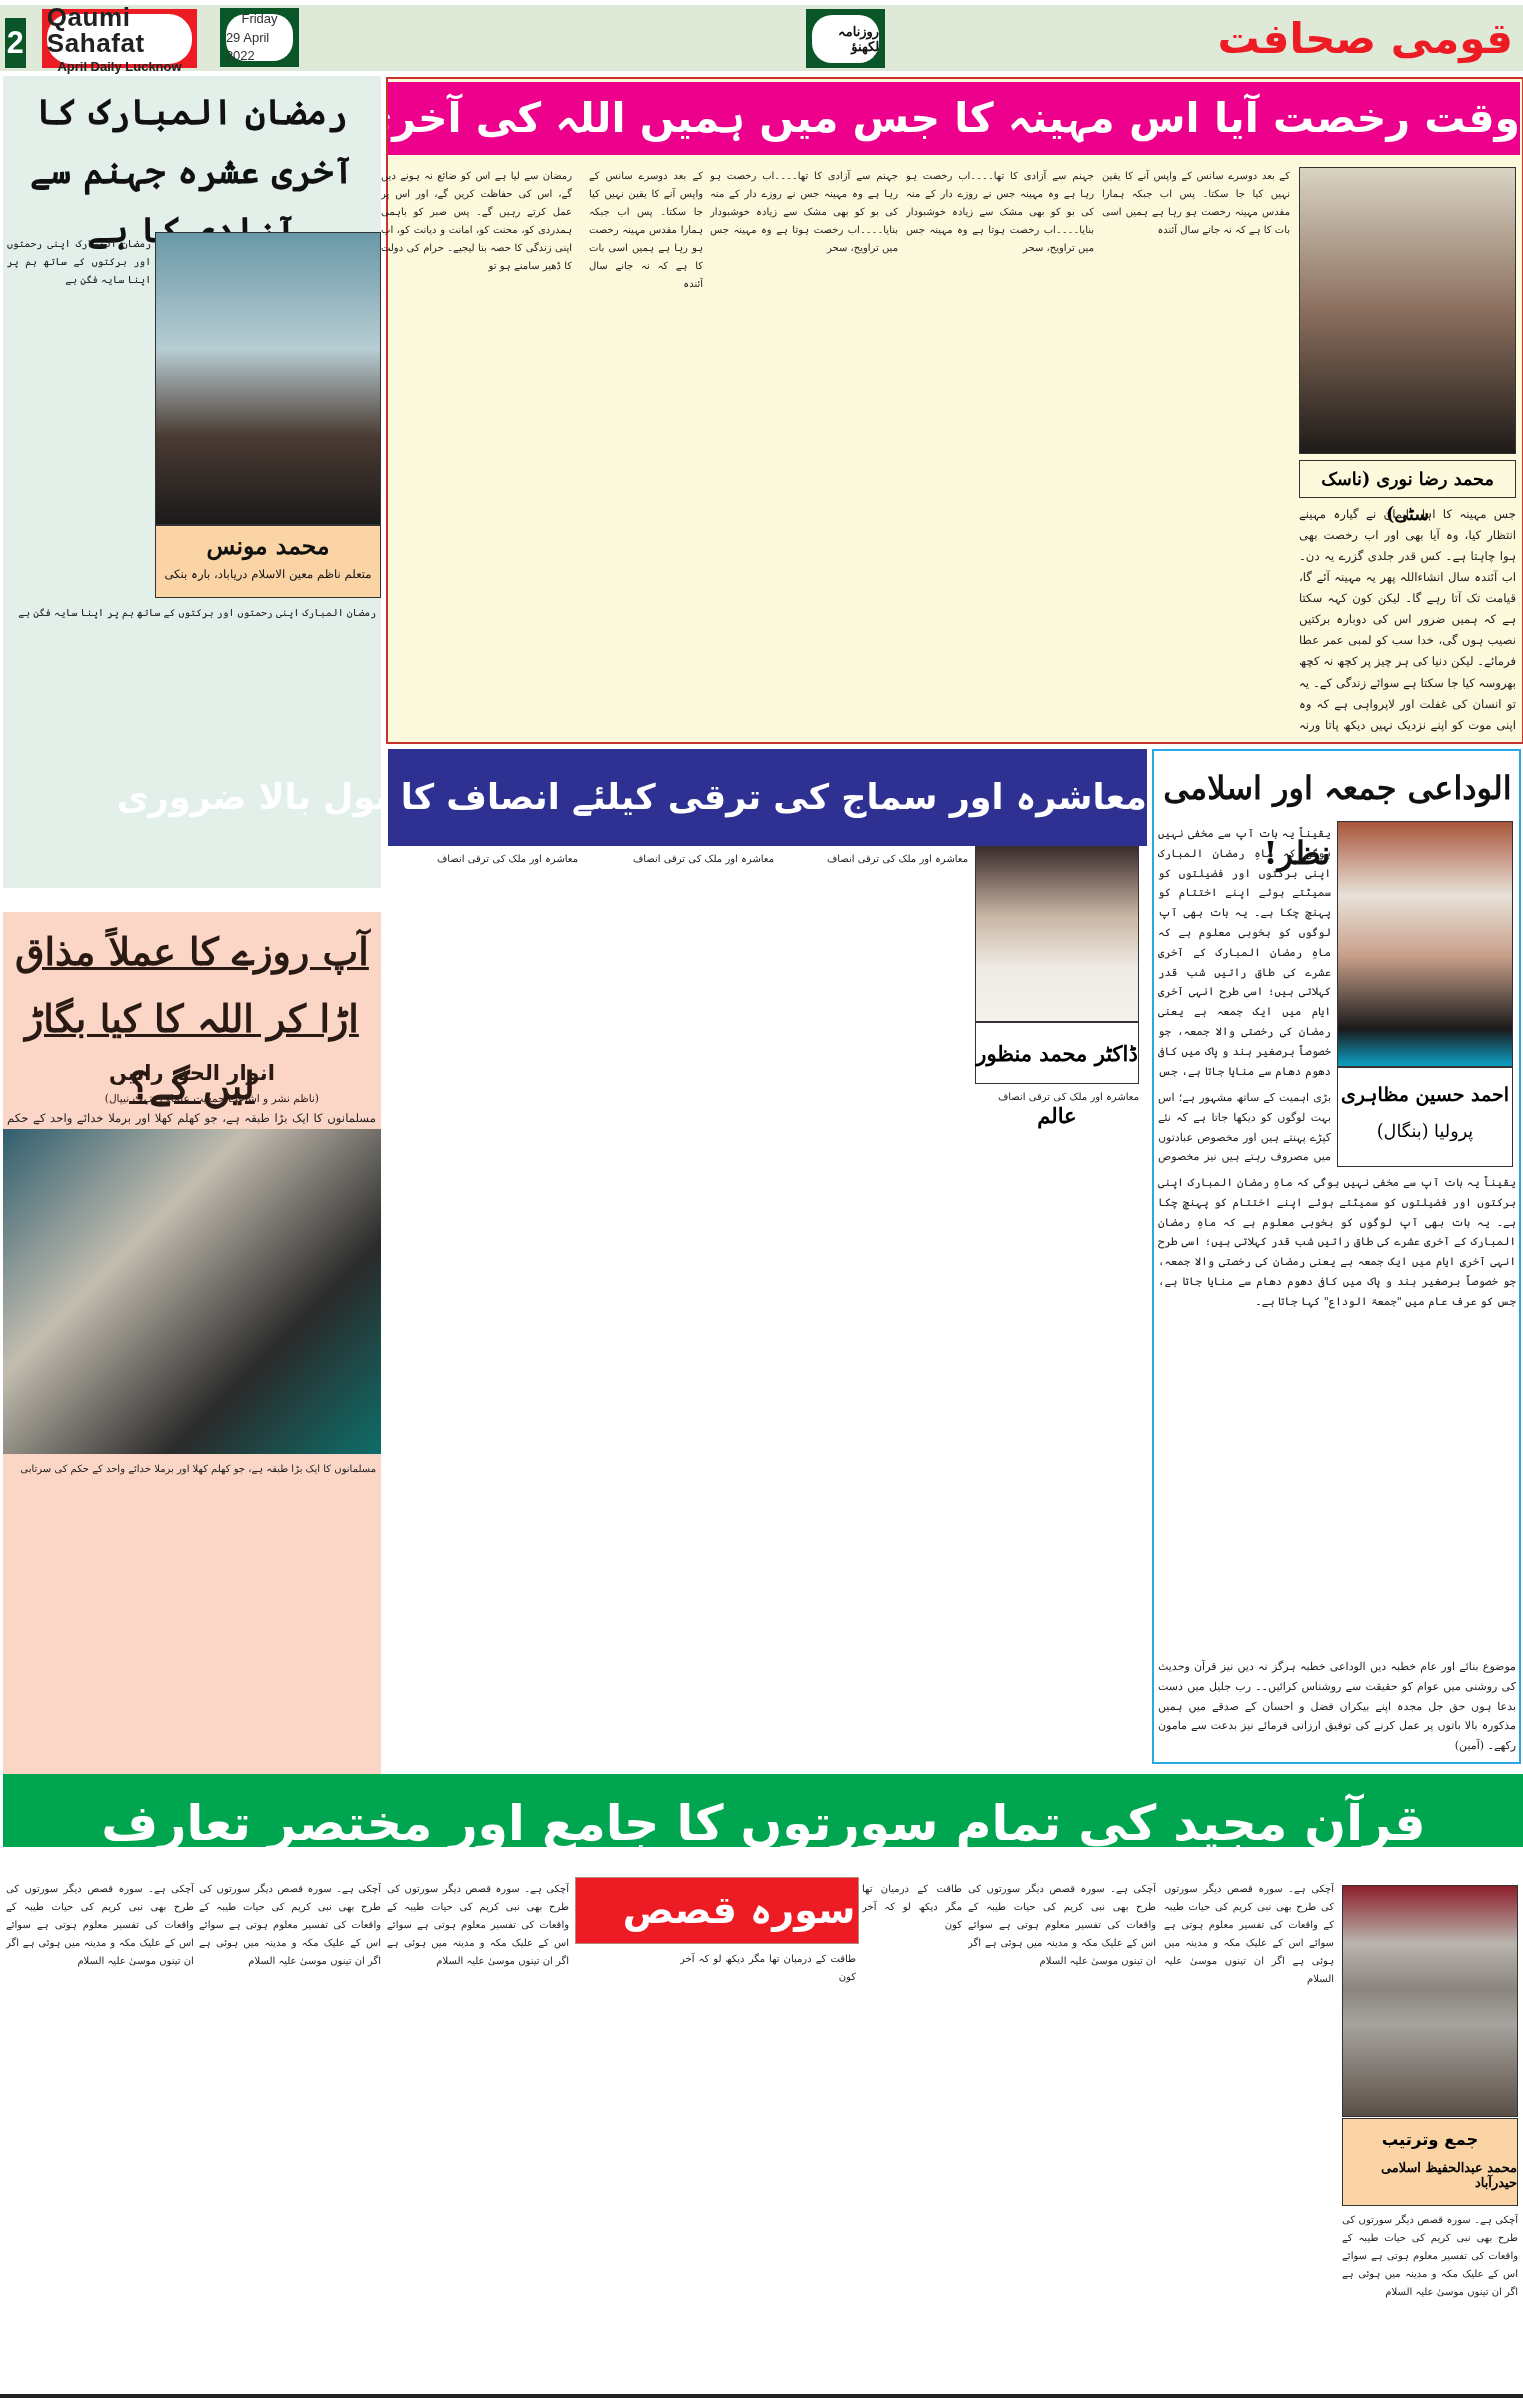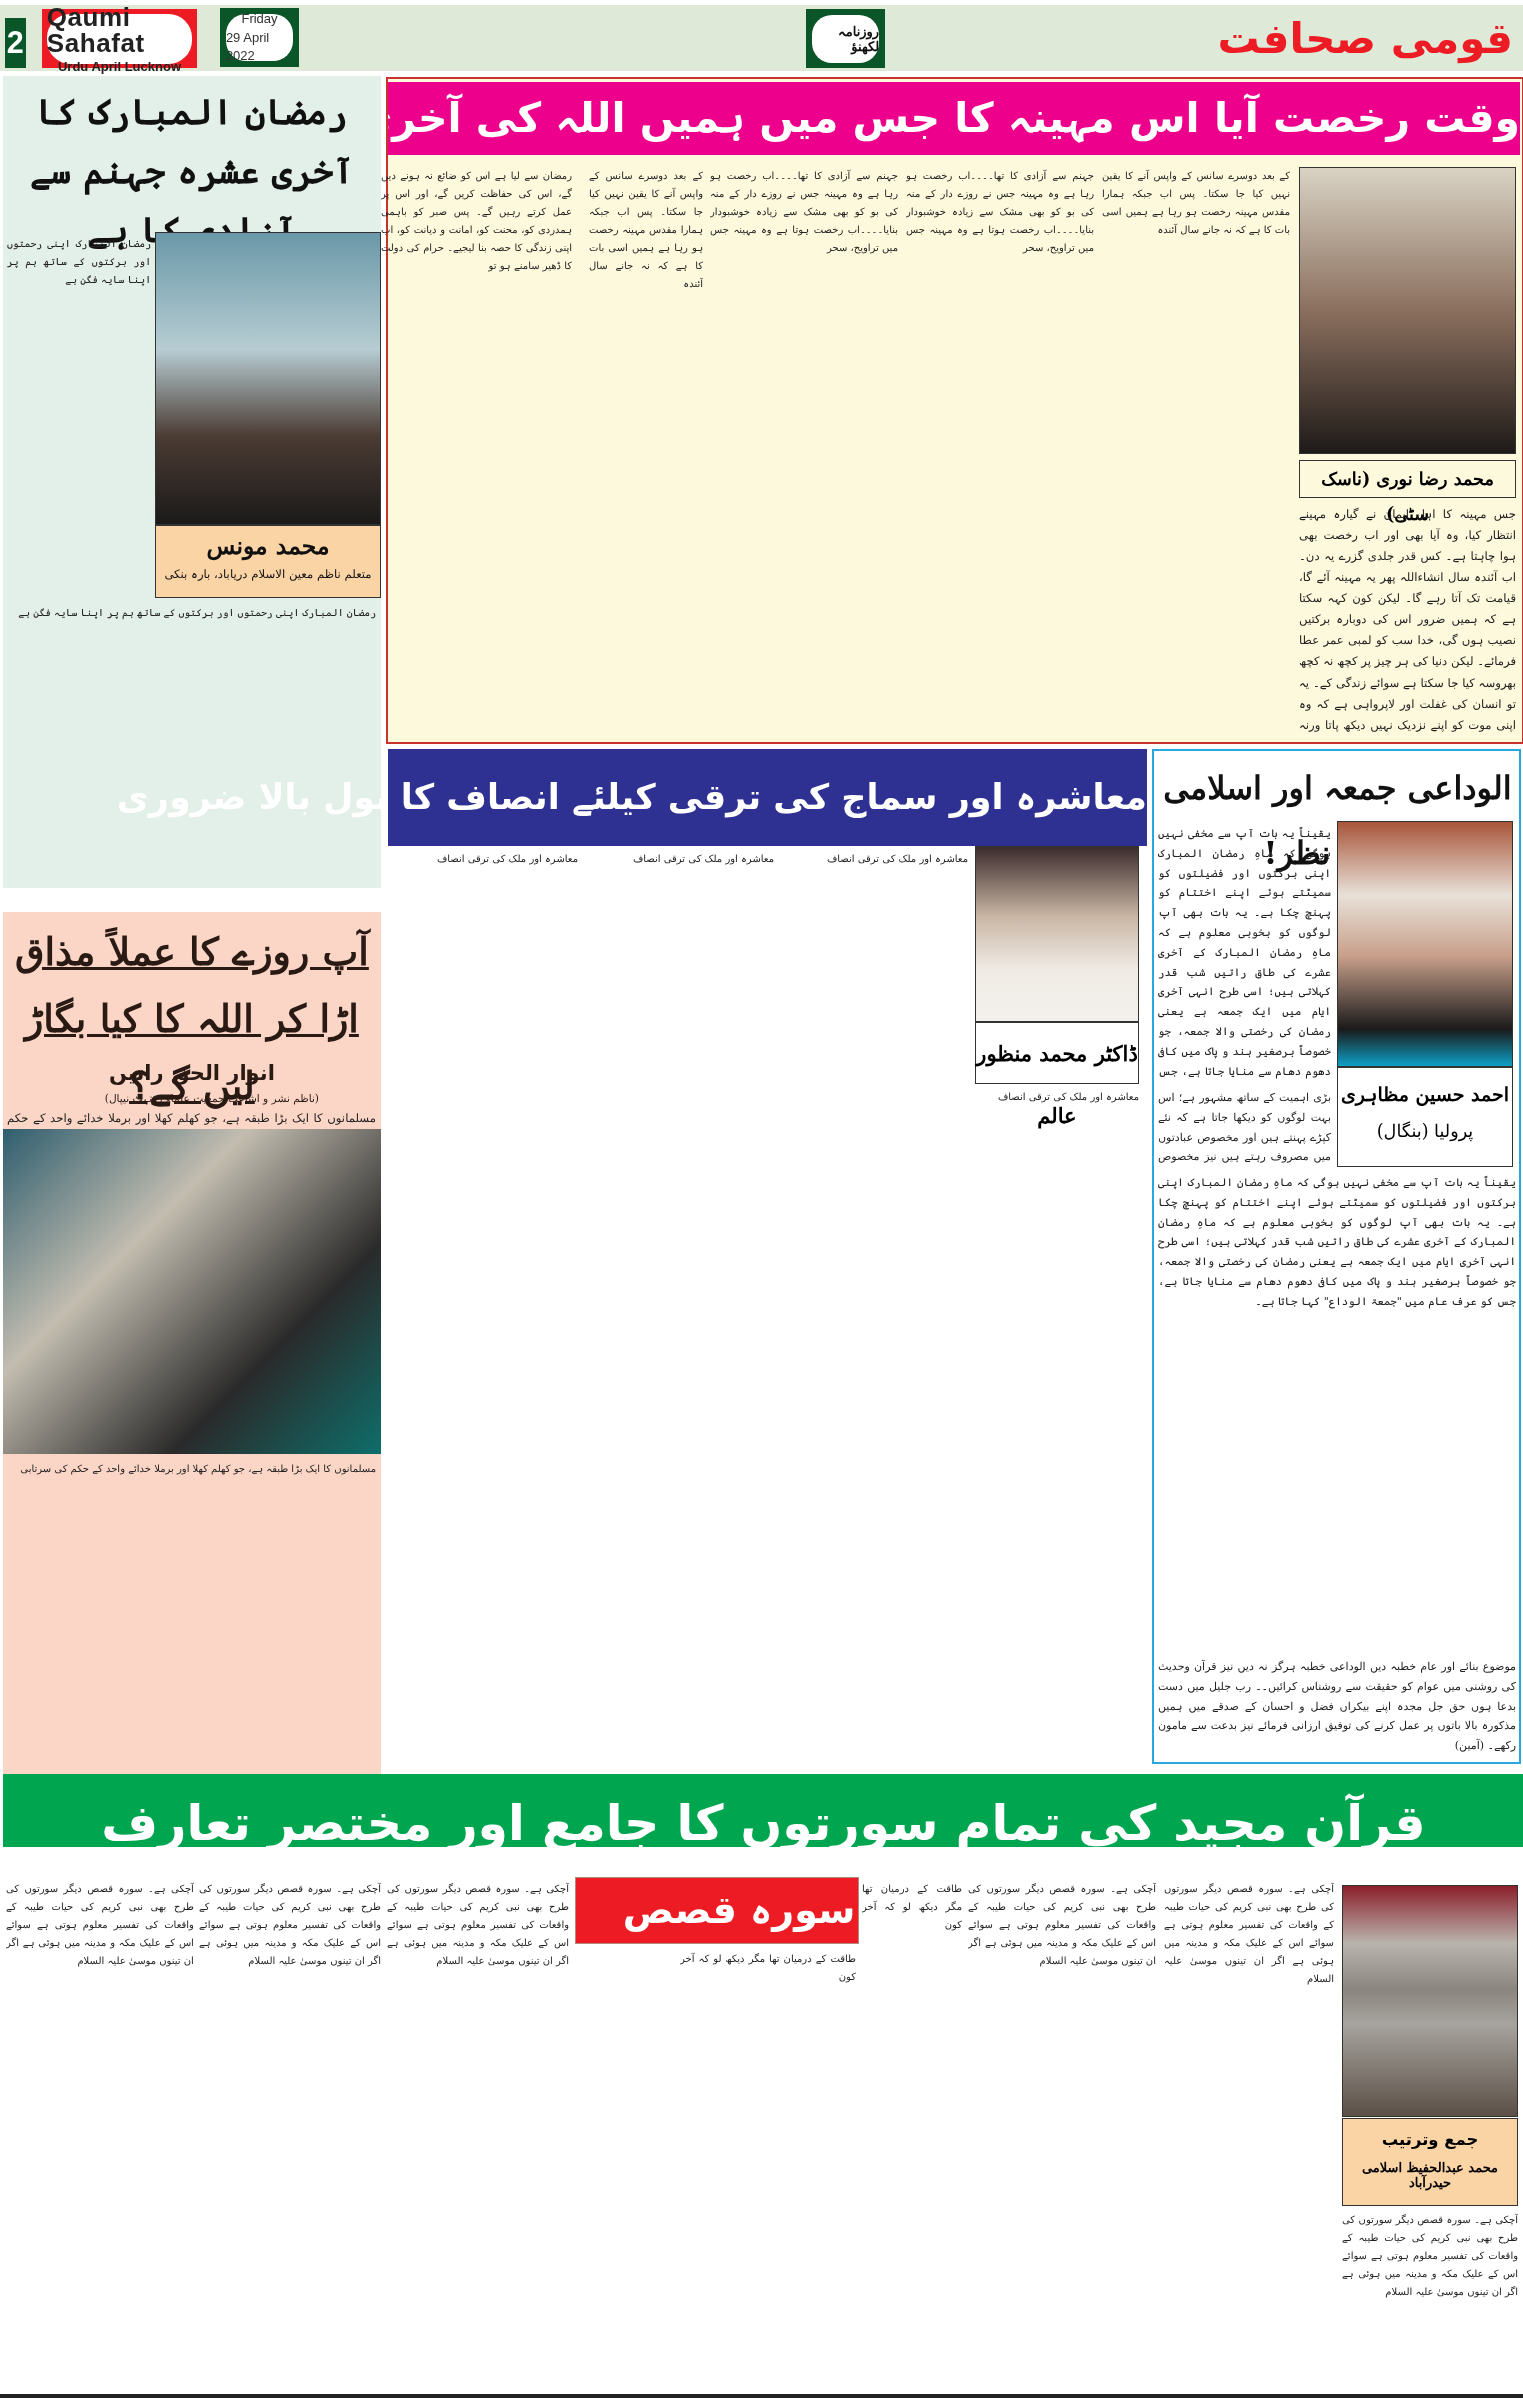--- a/index.html
+++ b/index.html
@@ -51,32 +51,32 @@
   #right-caption { left: 1337px; top: 1067px; width: 176px; height: 100px; border: 1.2px solid #333; text-align:center; direction: rtl; background:#fff; }
   #right-caption .name { font: bold 19px "DejaVu Serif", serif; line-height: 53px; }
   #right-caption .place { font: 17.6px "DejaVu Serif", serif; }
 
   
   #green-banner { left: 2.9px; top: 1774px; width: 1521px; height: 73px; background: #00a550; color: #fff; font: bold 49px "DejaVu Sans", sans-serif; direction: rtl; text-align: center; line-height: 100px; white-space: nowrap; overflow:hidden; }
   #surah-box { left: 575px; top: 1877px; width: 284px; height: 67px; background: #ed1c24; border: 1.8px solid #b48a7c; color:#fff; font: bold 38px "DejaVu Sans", sans-serif; direction: rtl; text-align: center; line-height: 65px; padding-left: 44px; }
   #bottom-photo { left: 1342px; top: 1885px; width: 176px; height: 232px; background: linear-gradient(180deg,#8c1f2a 0%,#b9b5ae 25%,#8a857e 45%,#a7a39e 60%,#5b5047 100%); border: 1.2px solid #333; }
   #bottom-caption { left: 1342px; top: 2118px; width: 176px; height: 88px; background: #fbd4a6; border: 1.2px solid #333; text-align: center; direction: rtl; }
   #bottom-caption .label { font: bold 16.4px "DejaVu Sans", sans-serif; line-height: 41px; }
-  #bottom-caption .name { font: bold 13px "DejaVu Serif", serif; }
+  #bottom-caption .name { font: bold 13px "DejaVu Serif", serif; text-align: right; }
   #bottom-rule { left: 0; top: 2394px; width: 1524px; height: 3.5px; background: #222; }
 </style>
 </head>
 <body>
 
 <div id="masthead" class="abs"></div>
 <div id="page-num" class="abs">2</div>
 <div id="en-title-box" class="abs">
   <div id="en-title-inner">
     <div id="en-title">Qaumi Sahafat</div>
-    <div id="en-sub">Urdu April Lucknow</div>
+    <div id="en-sub">April Daily Lucknow</div>
   </div>
 </div>
 <div id="date-box" class="abs">
   <div id="date-inner">
     <div>Friday</div>
     <div>29 April 2022</div>
   </div>
 </div>
 <div id="urdu-logo-box" class="abs">
   <div id="urdu-logo-inner">روزنامہ لکھنؤ</div>

